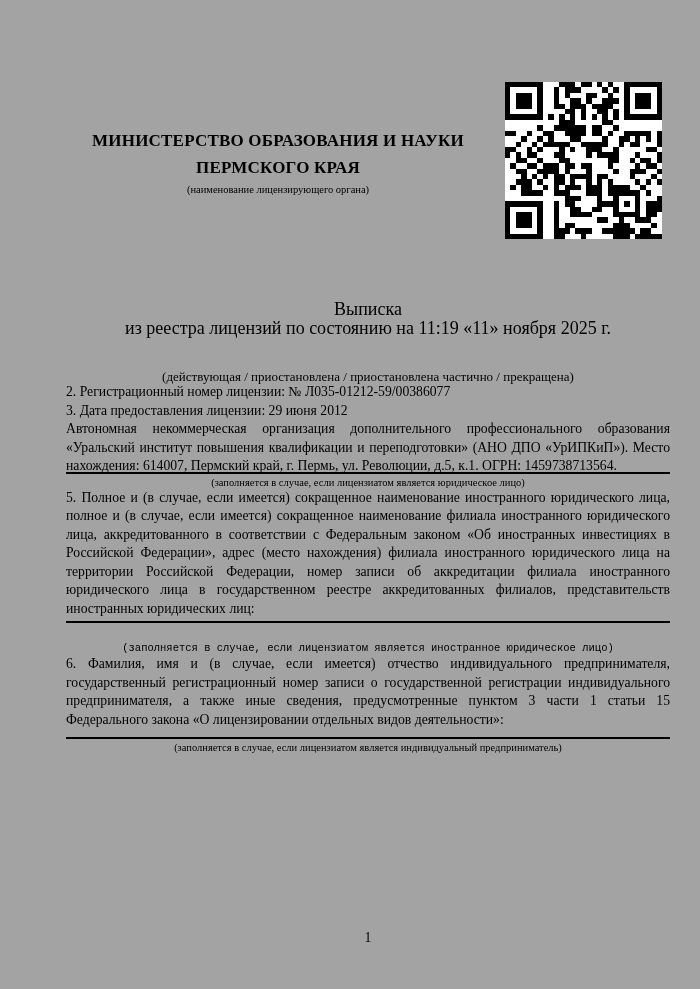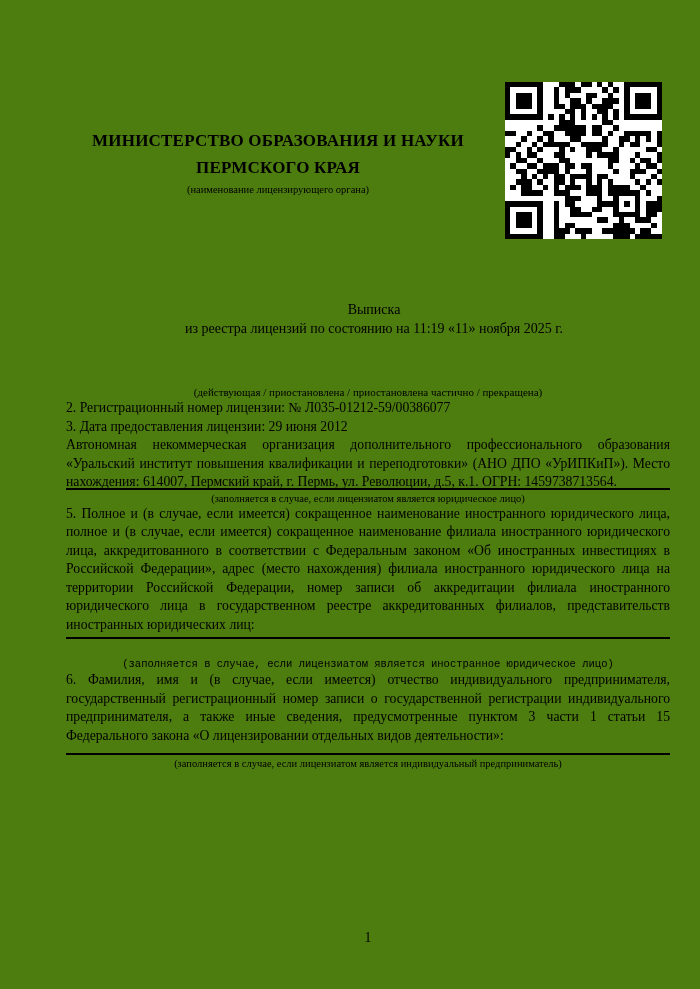--- a/index.html
+++ b/index.html
@@ -1,40 +1,40 @@
 <!DOCTYPE html>
 <html lang="ru"><head>
 <meta charset="utf-8">
 <style>
   html,body{margin:0;padding:0;background:#888;}
   .page{
     position:relative;
     width:700px;height:989px;
     margin:0 auto;
-    background:#4d7c0f;
+    background:#a3a3a3;
     color:#000;
     font-family:"Liberation Serif","DejaVu Serif",serif;
     overflow:hidden;
   }
   
   .qr{position:absolute;left:505px;top:82px;width:157px;height:157px;background:#fff;}
   .qr svg{width:100%;height:100%;shape-rendering:crispEdges;}
   
   .issuer{position:absolute;left:66px;top:127px;width:424px;text-align:center;}
   .issuer .hline{font-weight:bold;font-size:17px;line-height:27px;letter-spacing:.2px;}
   .small-note{font-size:10.5px;line-height:14px;}
   .issuer .small-note{margin-top:2px;}
   
-  .title{position:absolute;left:72px;top:300px;width:604px;text-align:center;font-size:14px;line-height:19px;}
+  .title{position:absolute;left:66px;top:300px;width:604px;text-align:center;font-size:18px;line-height:19px;}
   
   .content{position:absolute;left:66px;top:367px;width:604px;font-size:13.7px;line-height:18.5px;}
   .content p{margin:0;padding:0;}
   .just{text-align:justify;}
   .note{font-size:10.5px;line-height:13px;text-align:center;margin-top:2px;}
-  .note-plain{font-size:11px;line-height:13px;text-align:center;margin-top:19px;}
+  .note-plain{font-size:13px;line-height:13px;text-align:center;margin-top:3px;}
   .rule{height:0;border-top:2px solid #000;margin-top:-4px;}
   .rule.gap3{margin-top:3px;}
   .rule.gap8{margin-top:8px;}
   .mt19{margin-top:19px;} .mt16{margin-top:16px;} .mt9{margin-top:9px;}
   .mt17{margin-top:17px;} .mt22{margin-top:22px;} .mt18{margin-top:18px;}
   .note5{margin-top:19px;font-family:Liberation Mono, monospace;}
   
   .pagenum{position:absolute;left:66px;top:929px;width:604px;text-align:center;font-size:13.7px;line-height:18px;}
 </style>
 </head>

